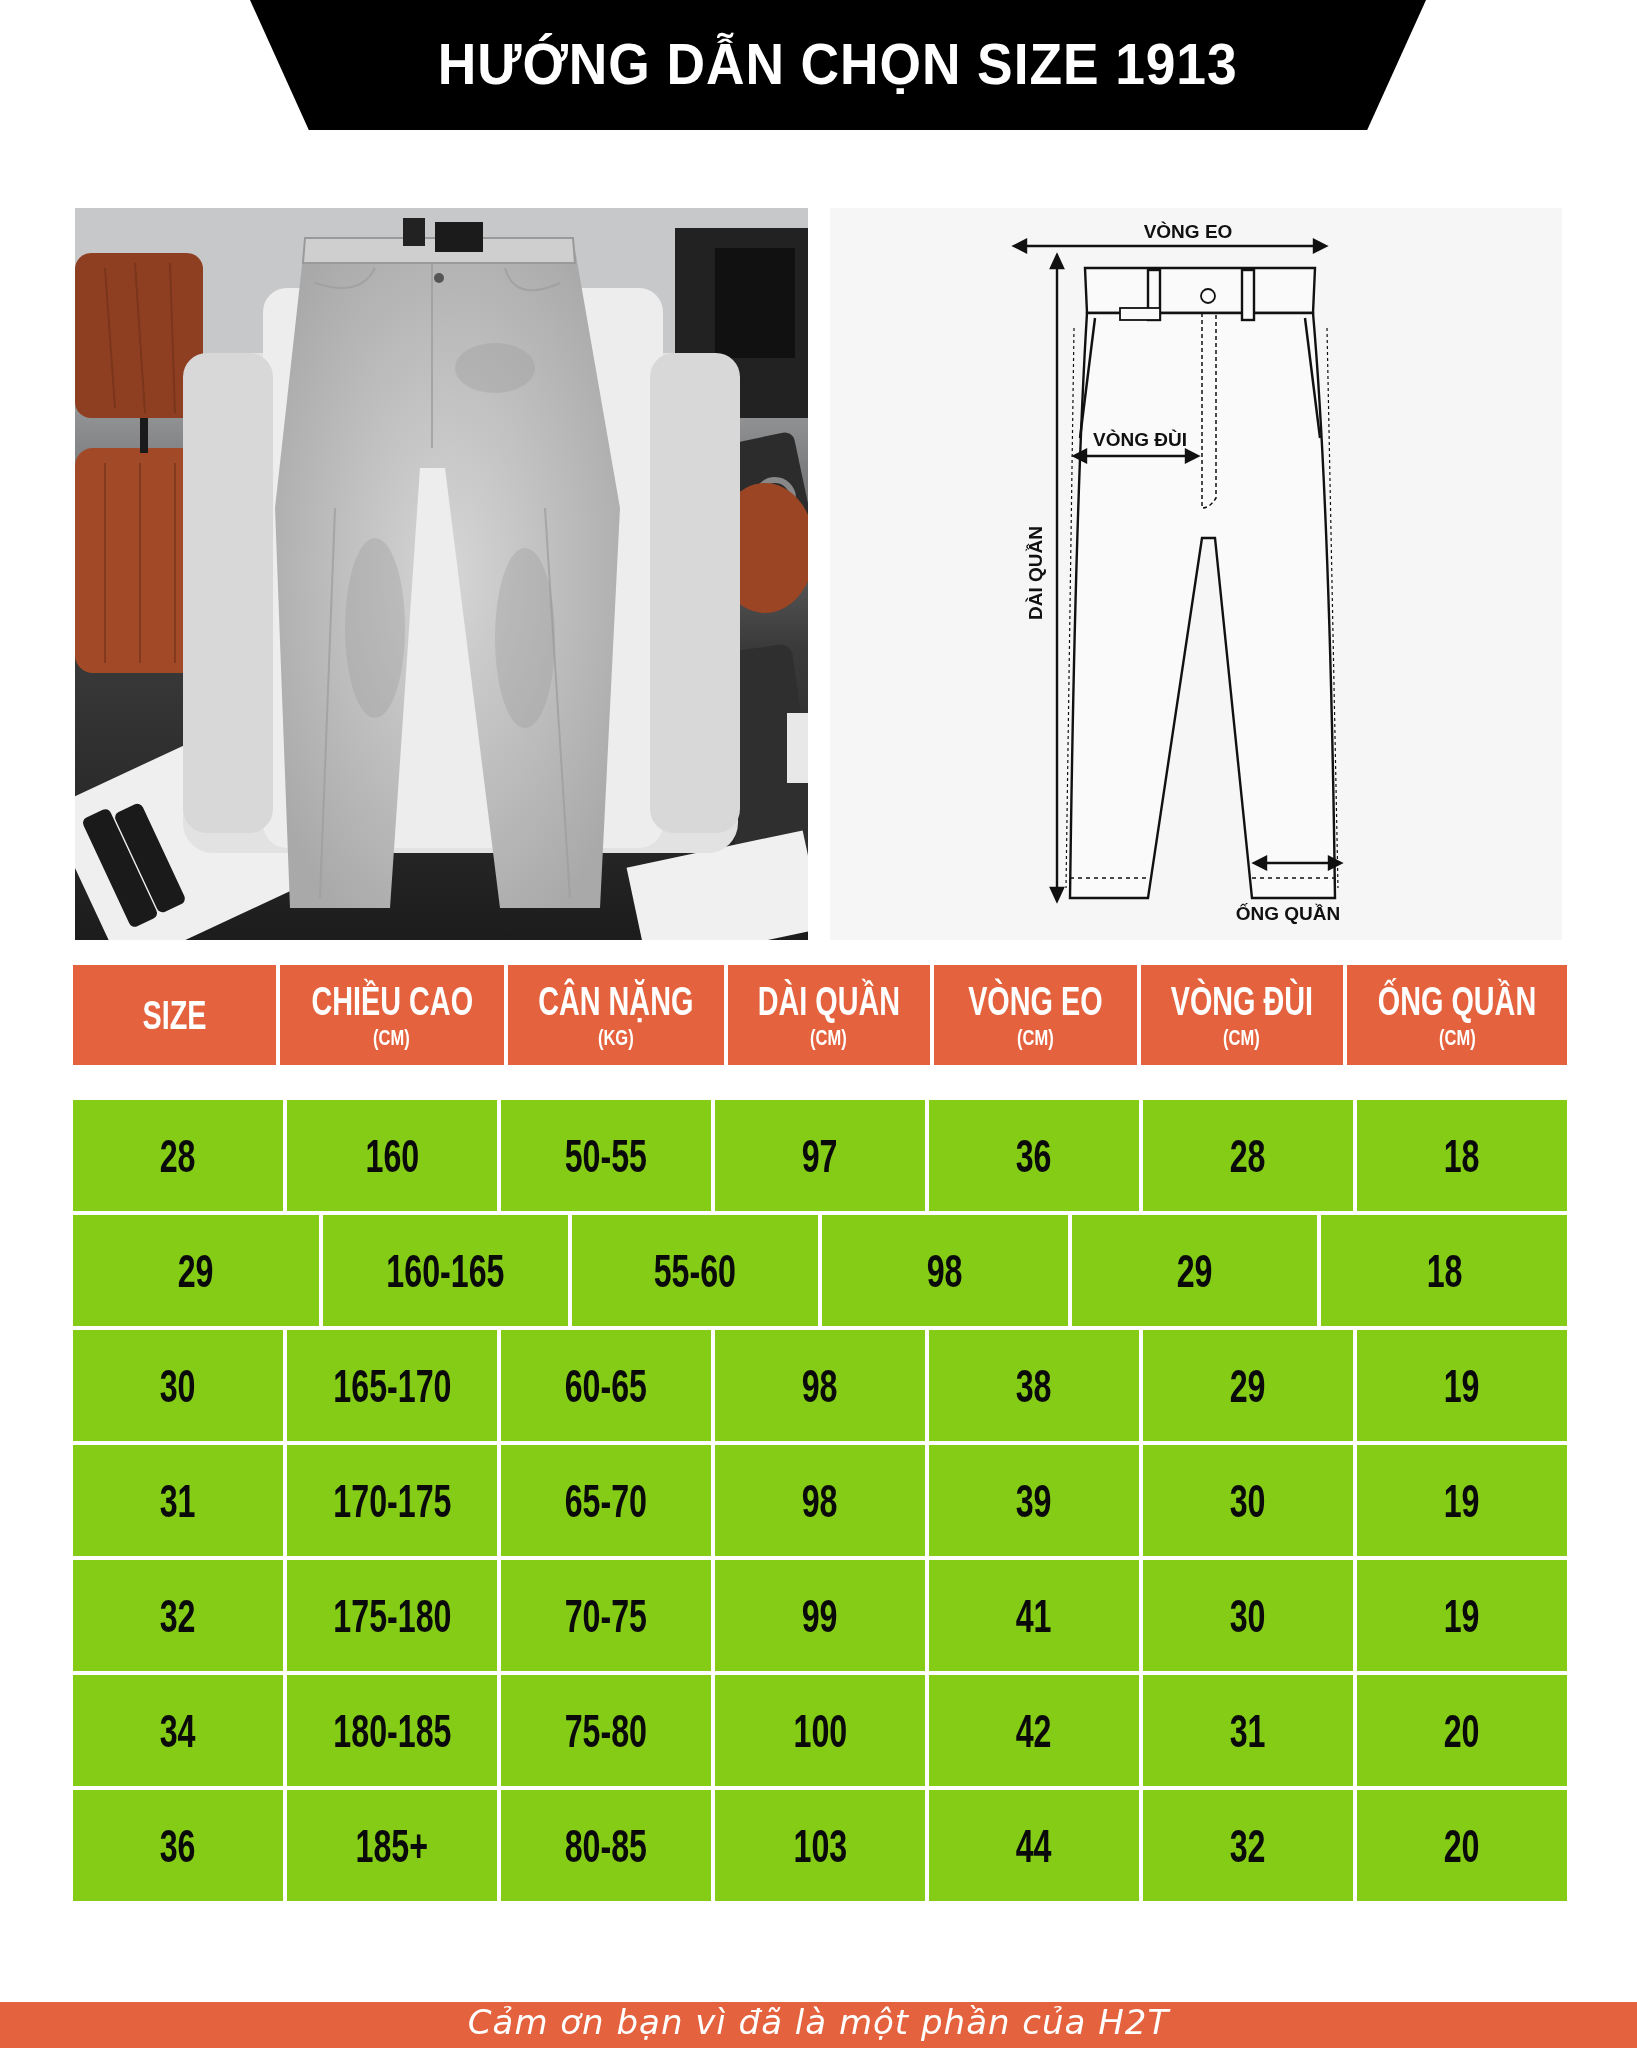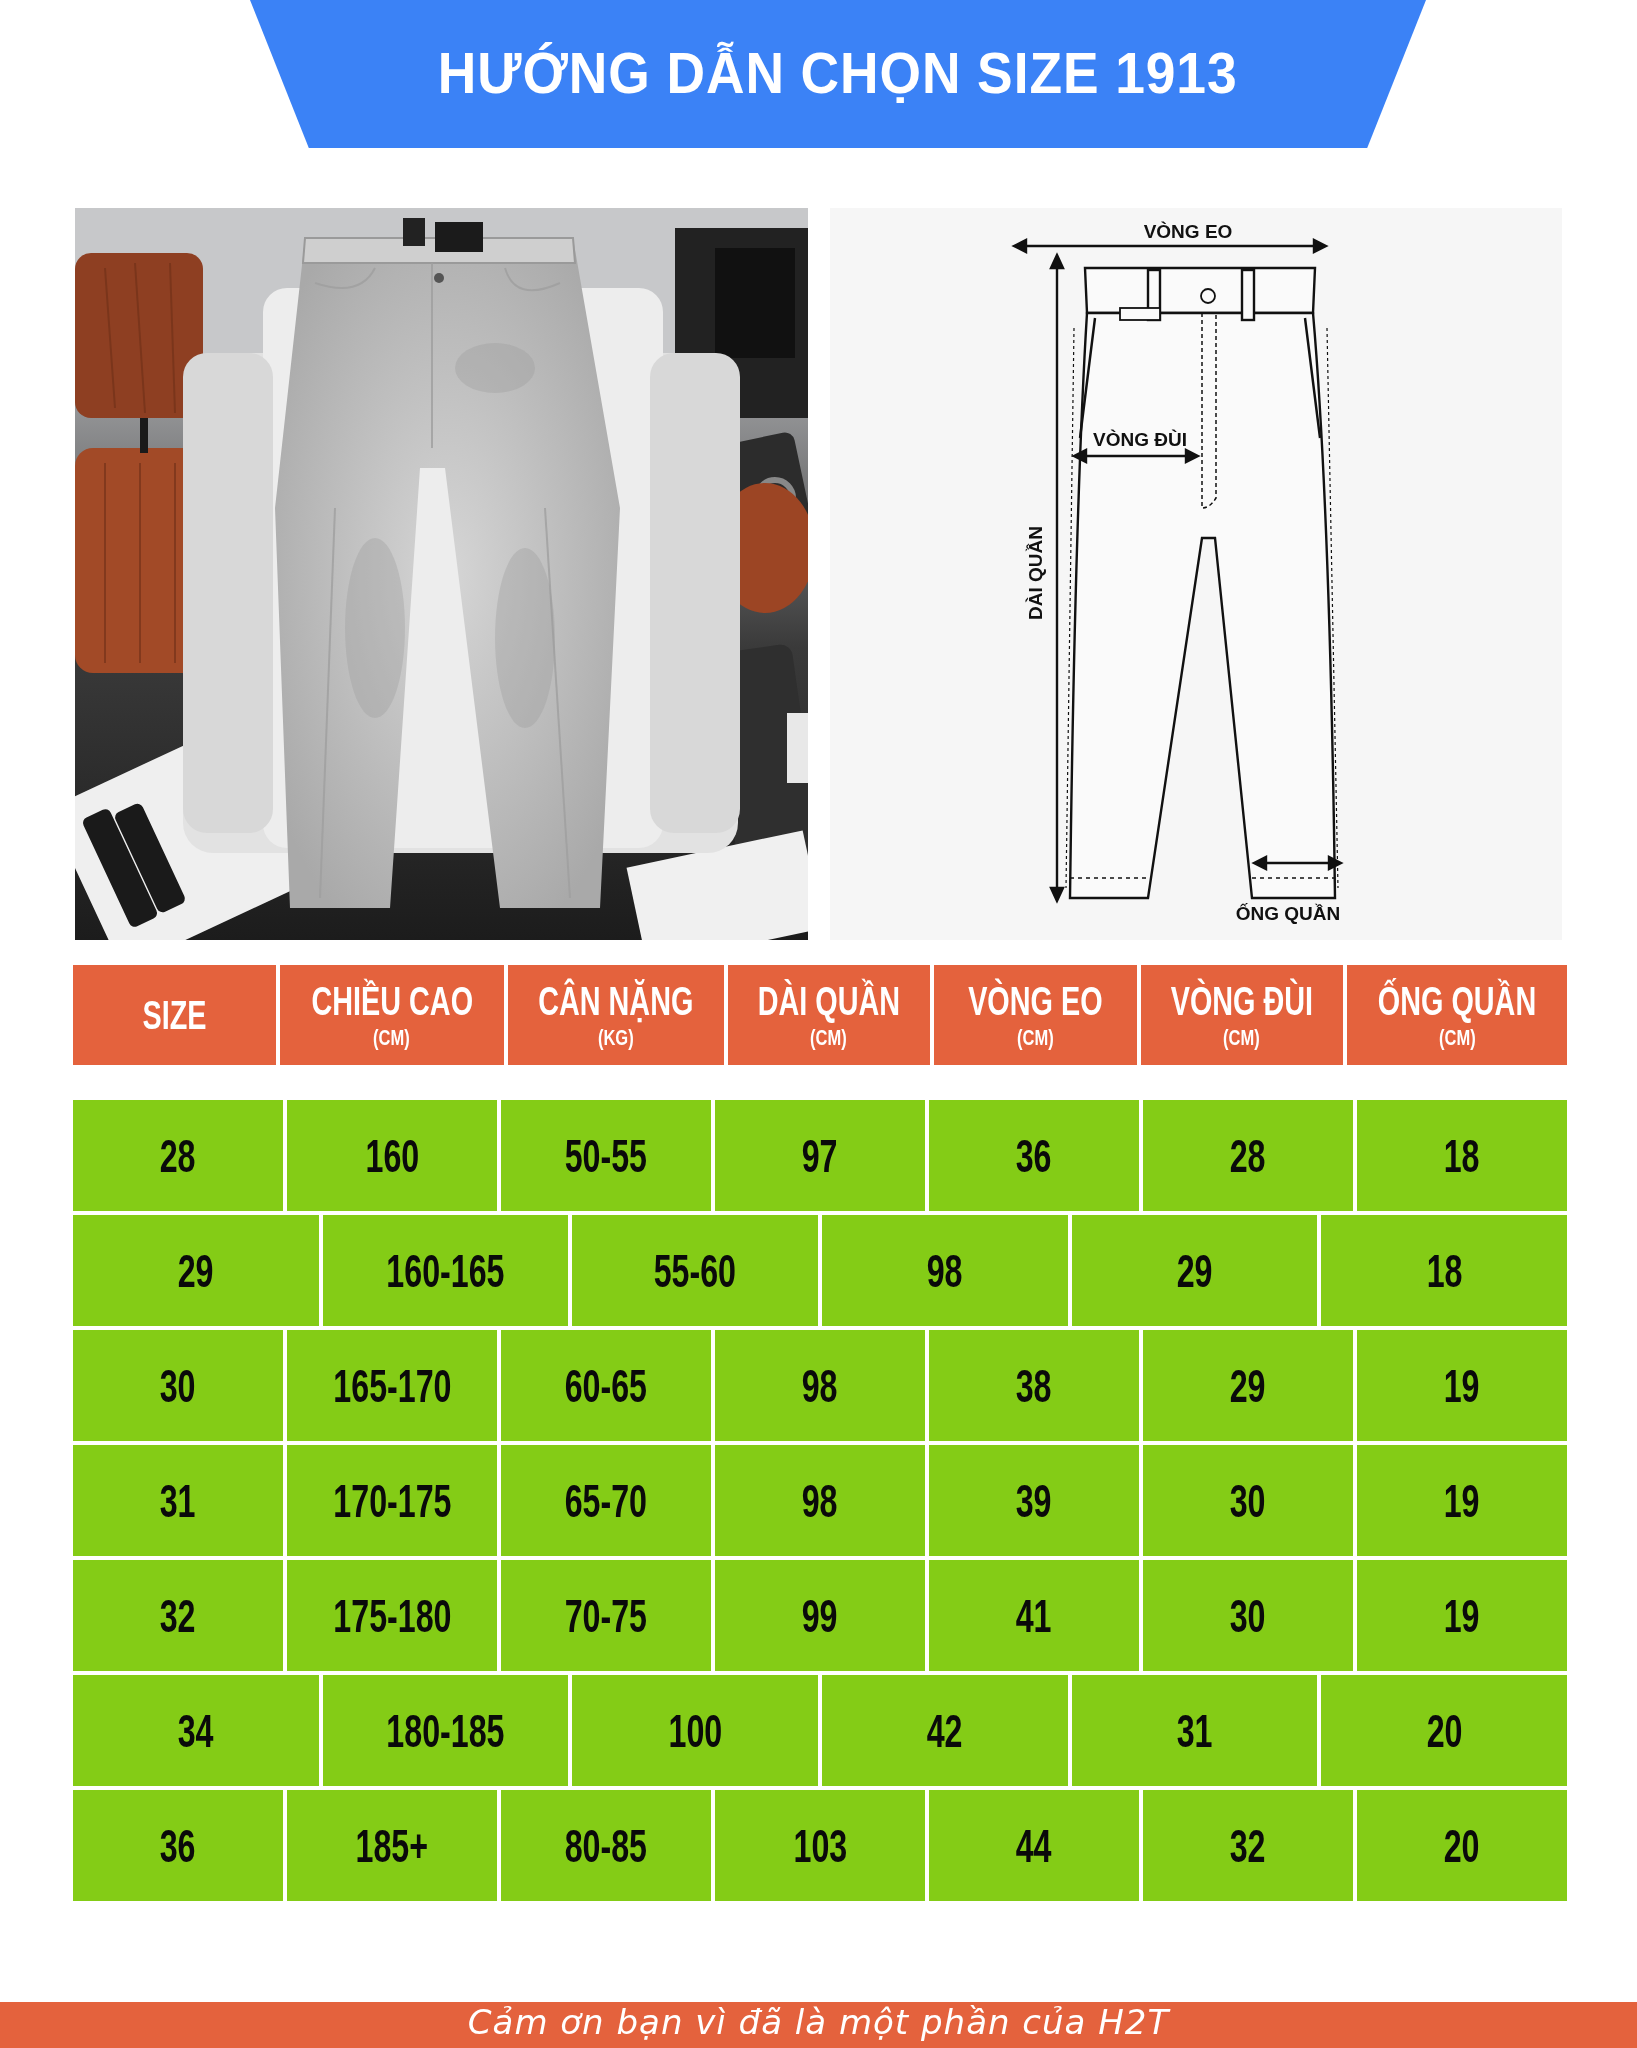--- a/index.html
+++ b/index.html
@@ -1,22 +1,22 @@
 <!DOCTYPE html>
 <html><head>
 <meta charset="utf-8">
 <style>
   html, body { margin:0; padding:0; }
   body {
     width:1637px; height:2048px; background:#ffffff; position:relative; overflow:hidden;
     font-family: "Liberation Sans", "DejaVu Sans", sans-serif;
   }
   .banner {
-    position:absolute; left:250px; top:0; width:1176px; height:148px;
-    background:#3b82f6;
+    position:absolute; left:250px; top:0; width:1176px; height:130px;
+    background:#000000;
     clip-path: polygon(0 0, 100% 0, 95% 100%, 5% 100%);
     border-bottom-left-radius:14px; border-bottom-right-radius:14px;
     display:flex; align-items:center; justify-content:center;
   }
   .banner-title {
     color:#fff; font-weight:700; font-size:58px; letter-spacing:1px;
     font-family: "Liberation Sans", sans-serif; transform: scaleX(0.92);
     margin-top:-4px;
   }
   .photo {
@@ -329,20 +329,23 @@
       </div>
   </div>
   <div class="tr">
     <div class="td">
         <span>34</span>
       </div>
     <div class="td">
         <span>180-185</span>
       </div>
     <div class="td">
+        <span>75-80</span>
+      </div>
+    <div class="td">
         <span>100</span>
       </div>
     <div class="td">
         <span>42</span>
       </div>
     <div class="td">
         <span>31</span>
       </div>
     <div class="td">
         <span>20</span>

